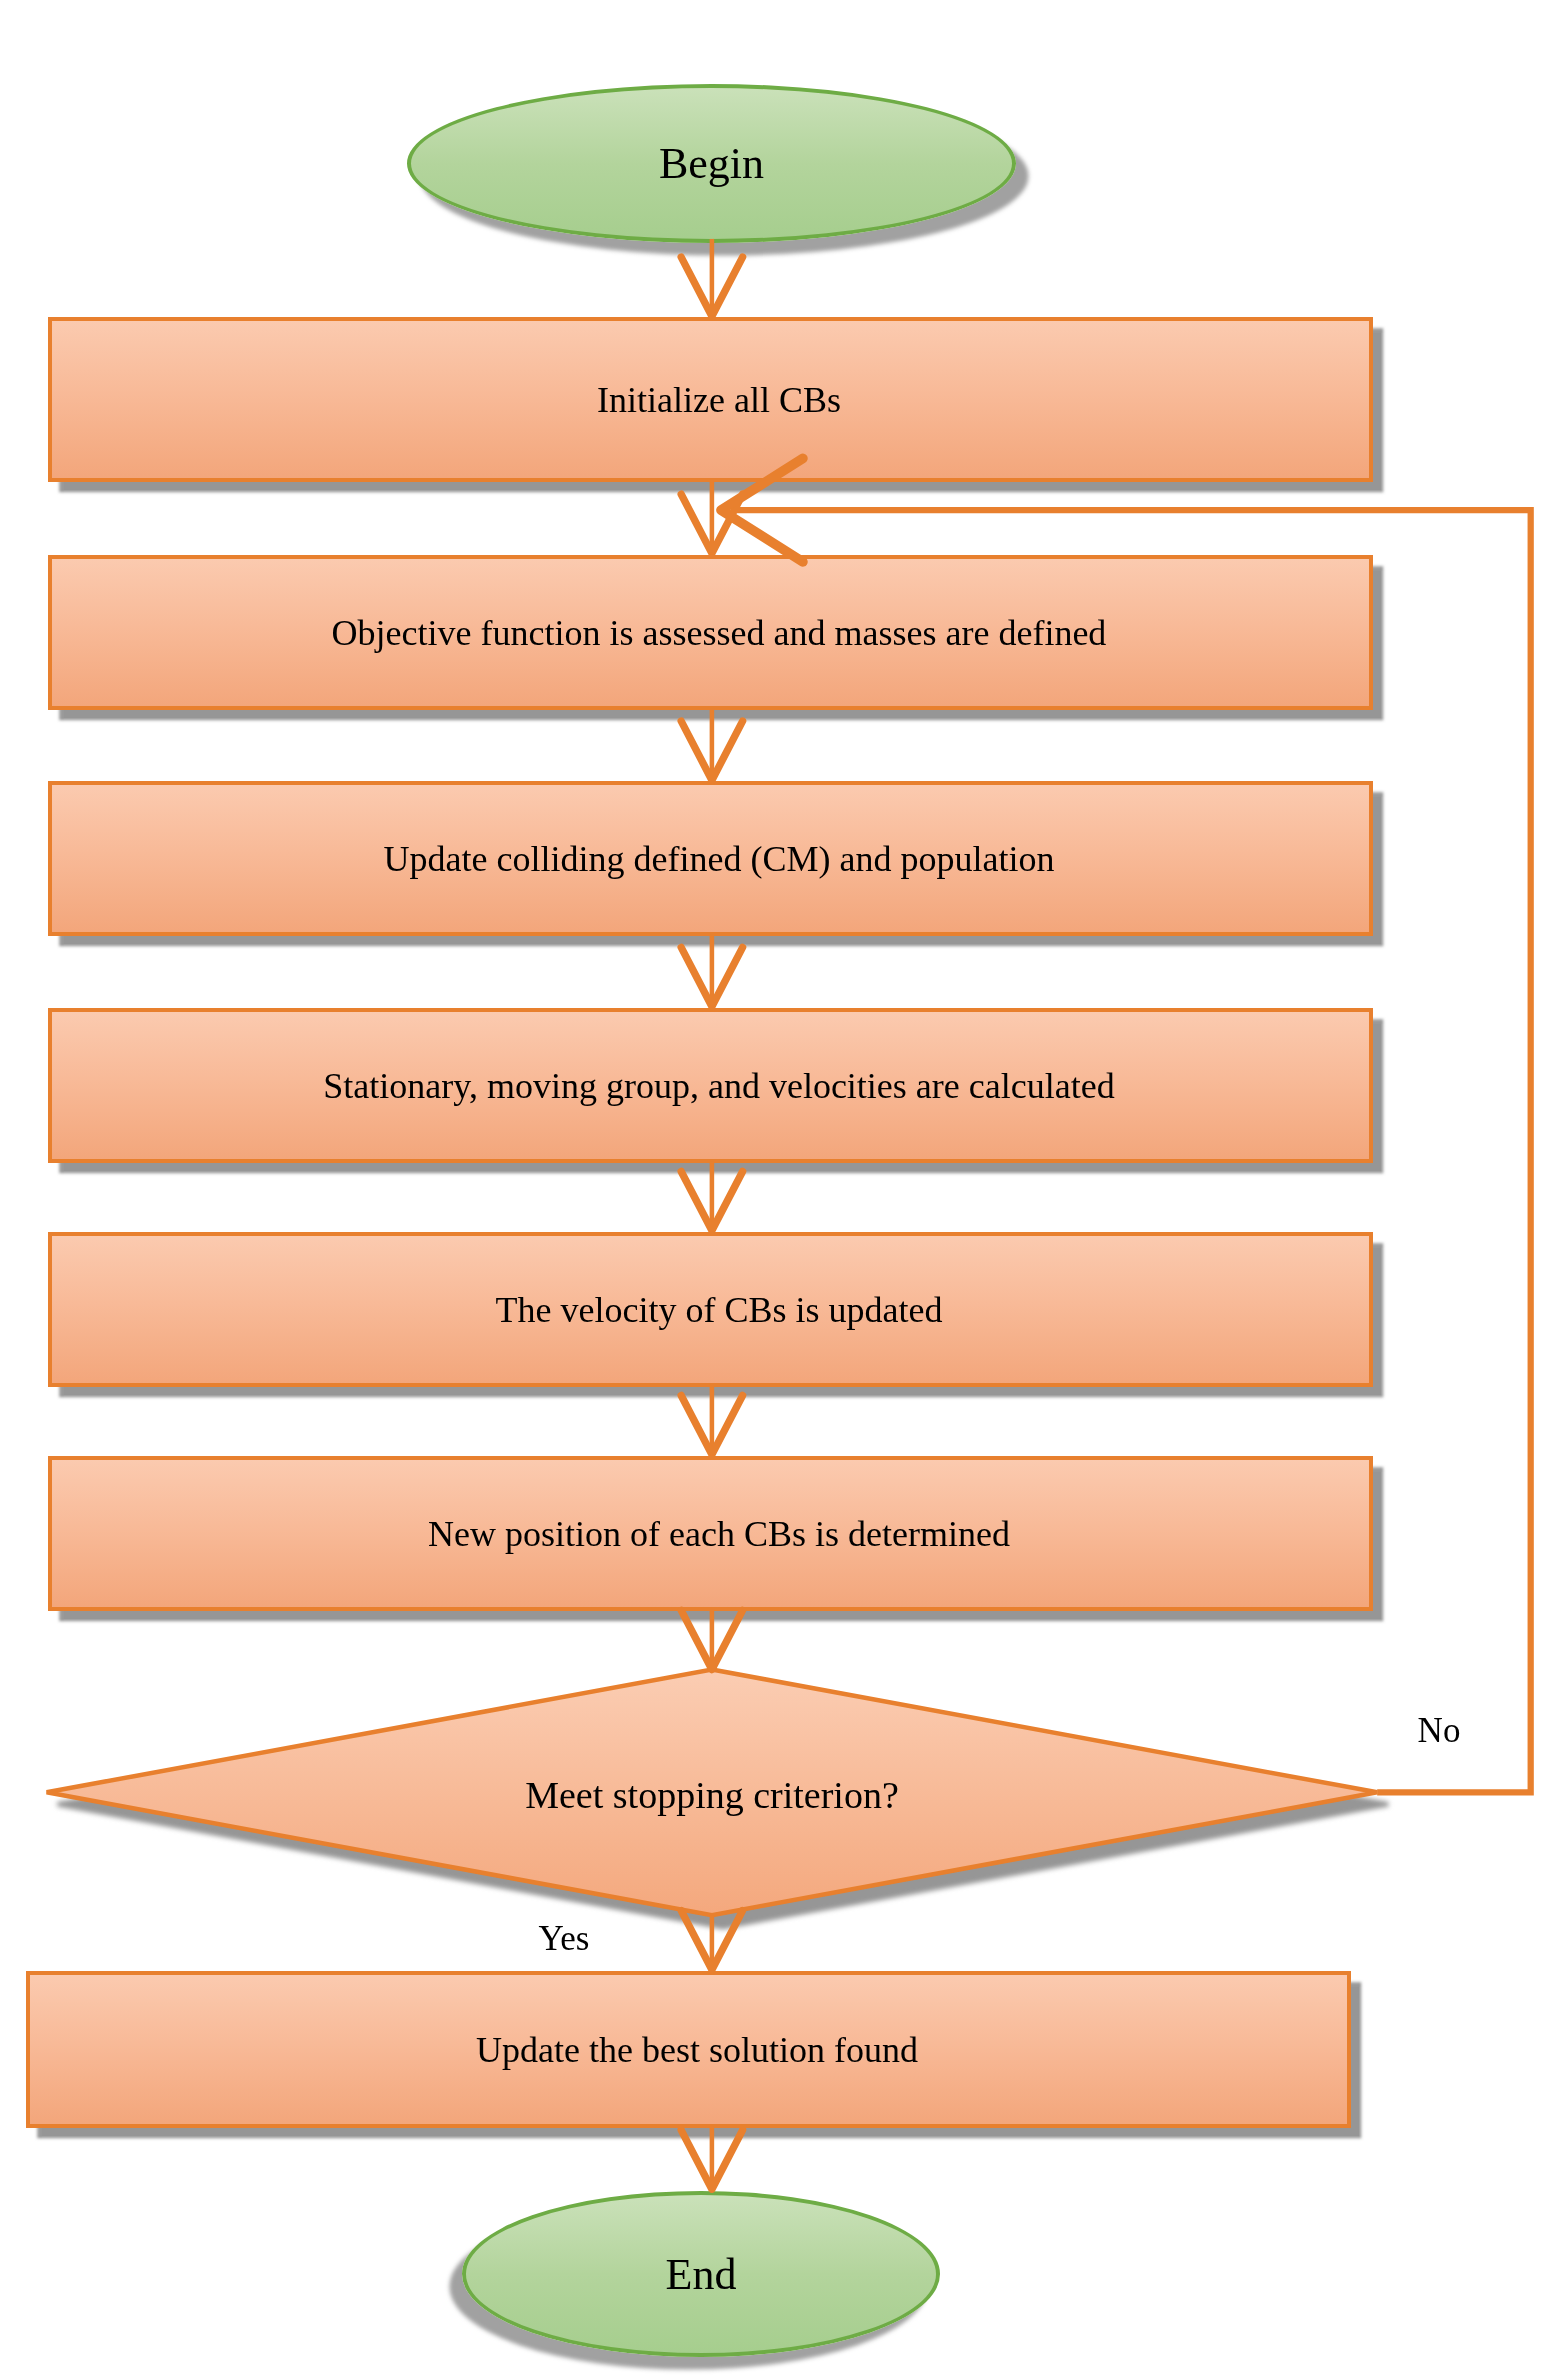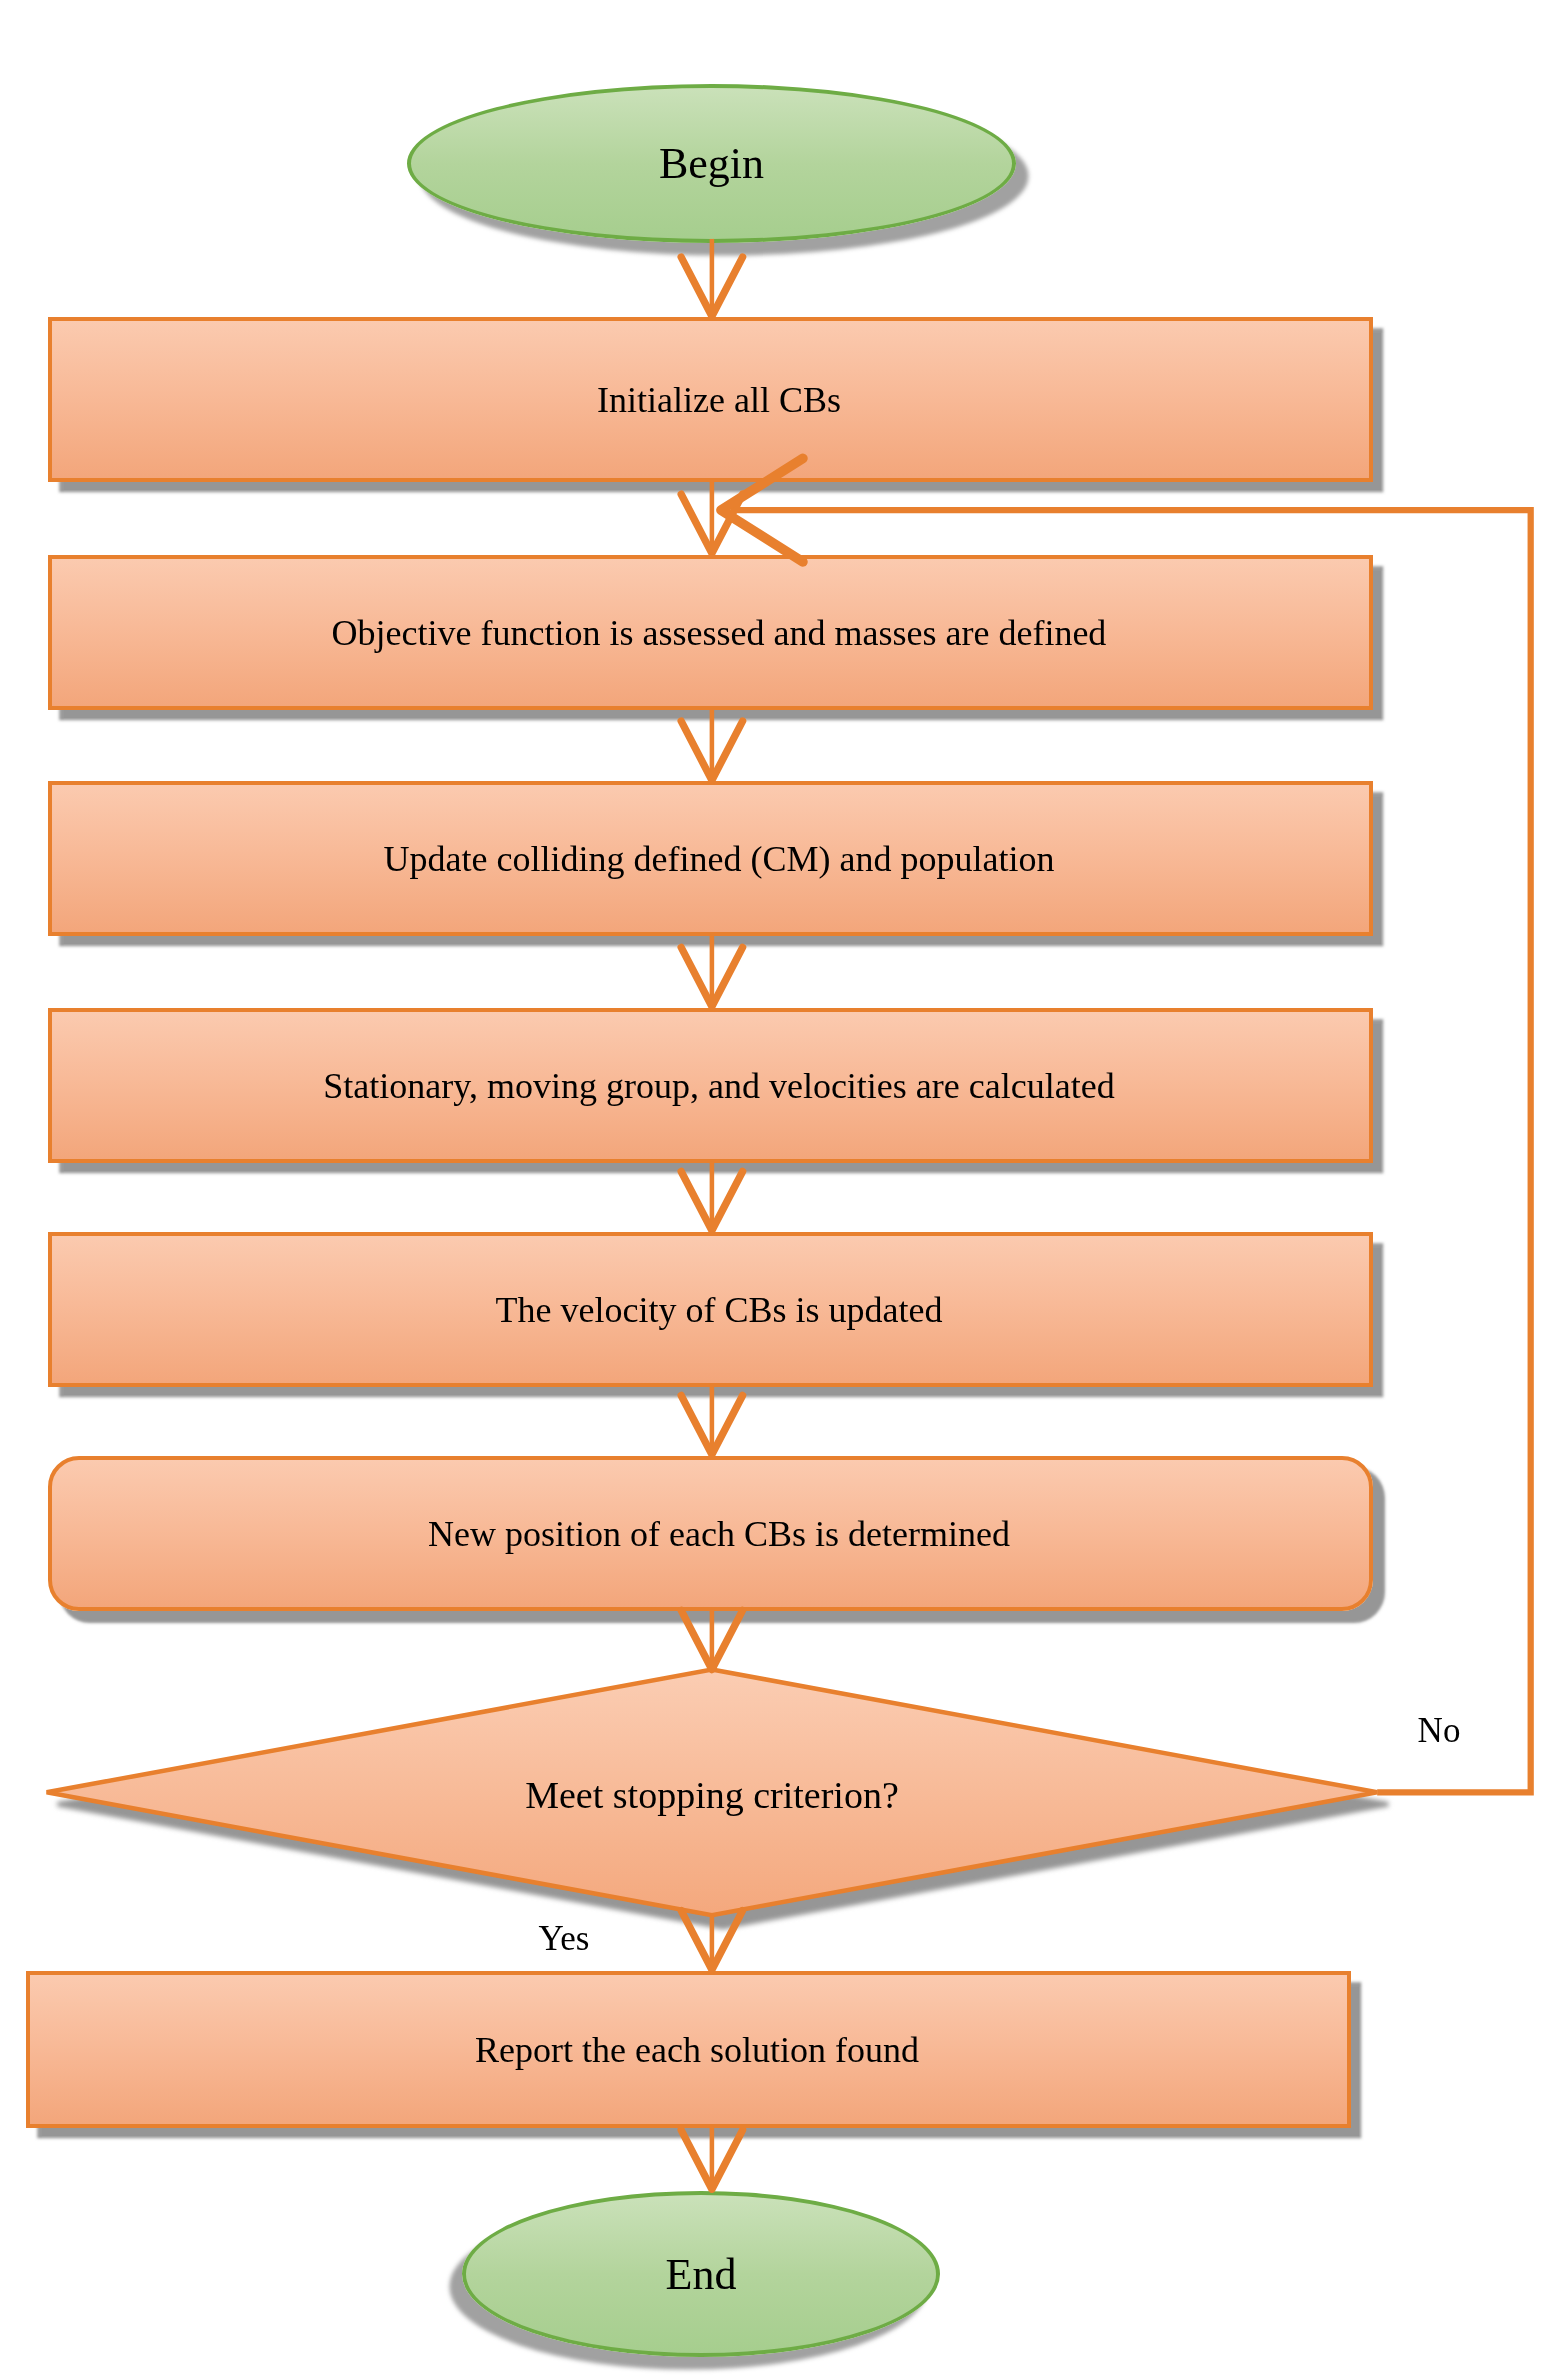--- a/index.html
+++ b/index.html
@@ -84,39 +84,39 @@
   </div>
 
   <div class="node process" style="left:48px; top:1008px; width:1325px; height:155px;">
     <span>Stationary, moving group, and velocities are calculated</span>
   </div>
 
   <div class="node process" style="left:48px; top:1232px; width:1325px; height:155px;">
     <span>The velocity of CBs is updated</span>
   </div>
 
-  <div class="node process" style="left:48px; top:1456px; width:1325px; height:155px;border-radius:31px;">
+  <div class="node process" style="left:48px; top:1456px; width:1325px; height:155px;">
     <span>New position of each CBs is determined</span>
   </div>
 
   <svg class="layer diamond-layer" viewBox="0 0 2733 4180">
     <defs>
       <linearGradient id="diamondFill" x1="0" y1="0" x2="0" y2="1">
         <stop offset="0%" stop-color="#FBCDB3"></stop>
         <stop offset="100%" stop-color="#F4A87D"></stop>
       </linearGradient>
     </defs>
     <polygon points="1252,2936 2422,3152 1252,3368 82,3152" fill="url(#diamondFill)" stroke="#E8802E" stroke-width="8"></polygon>
   </svg>
   <div class="decision-label" style="left:274px; top:1712px; width:876px; height:165px;">
     <span>Meet stopping criterion?</span>
   </div>
 
   <div class="node process" style="left:26px; top:1971px; width:1325px; height:157px;">
-    <span>Report the each solution found</span>
+    <span>Update the best solution found</span>
   </div>
 
   <div class="node terminator end" style="left:462px; top:2191px; width:478px; height:166px;">
     <span>End</span>
   </div>
 
   <div class="edge-label" style="left:473px; top:1919px;">Yes</div>
   <div class="edge-label" style="left:1348px; top:1711px;">No</div>
 
   <svg class="layer" viewBox="0 0 2733 4180">

